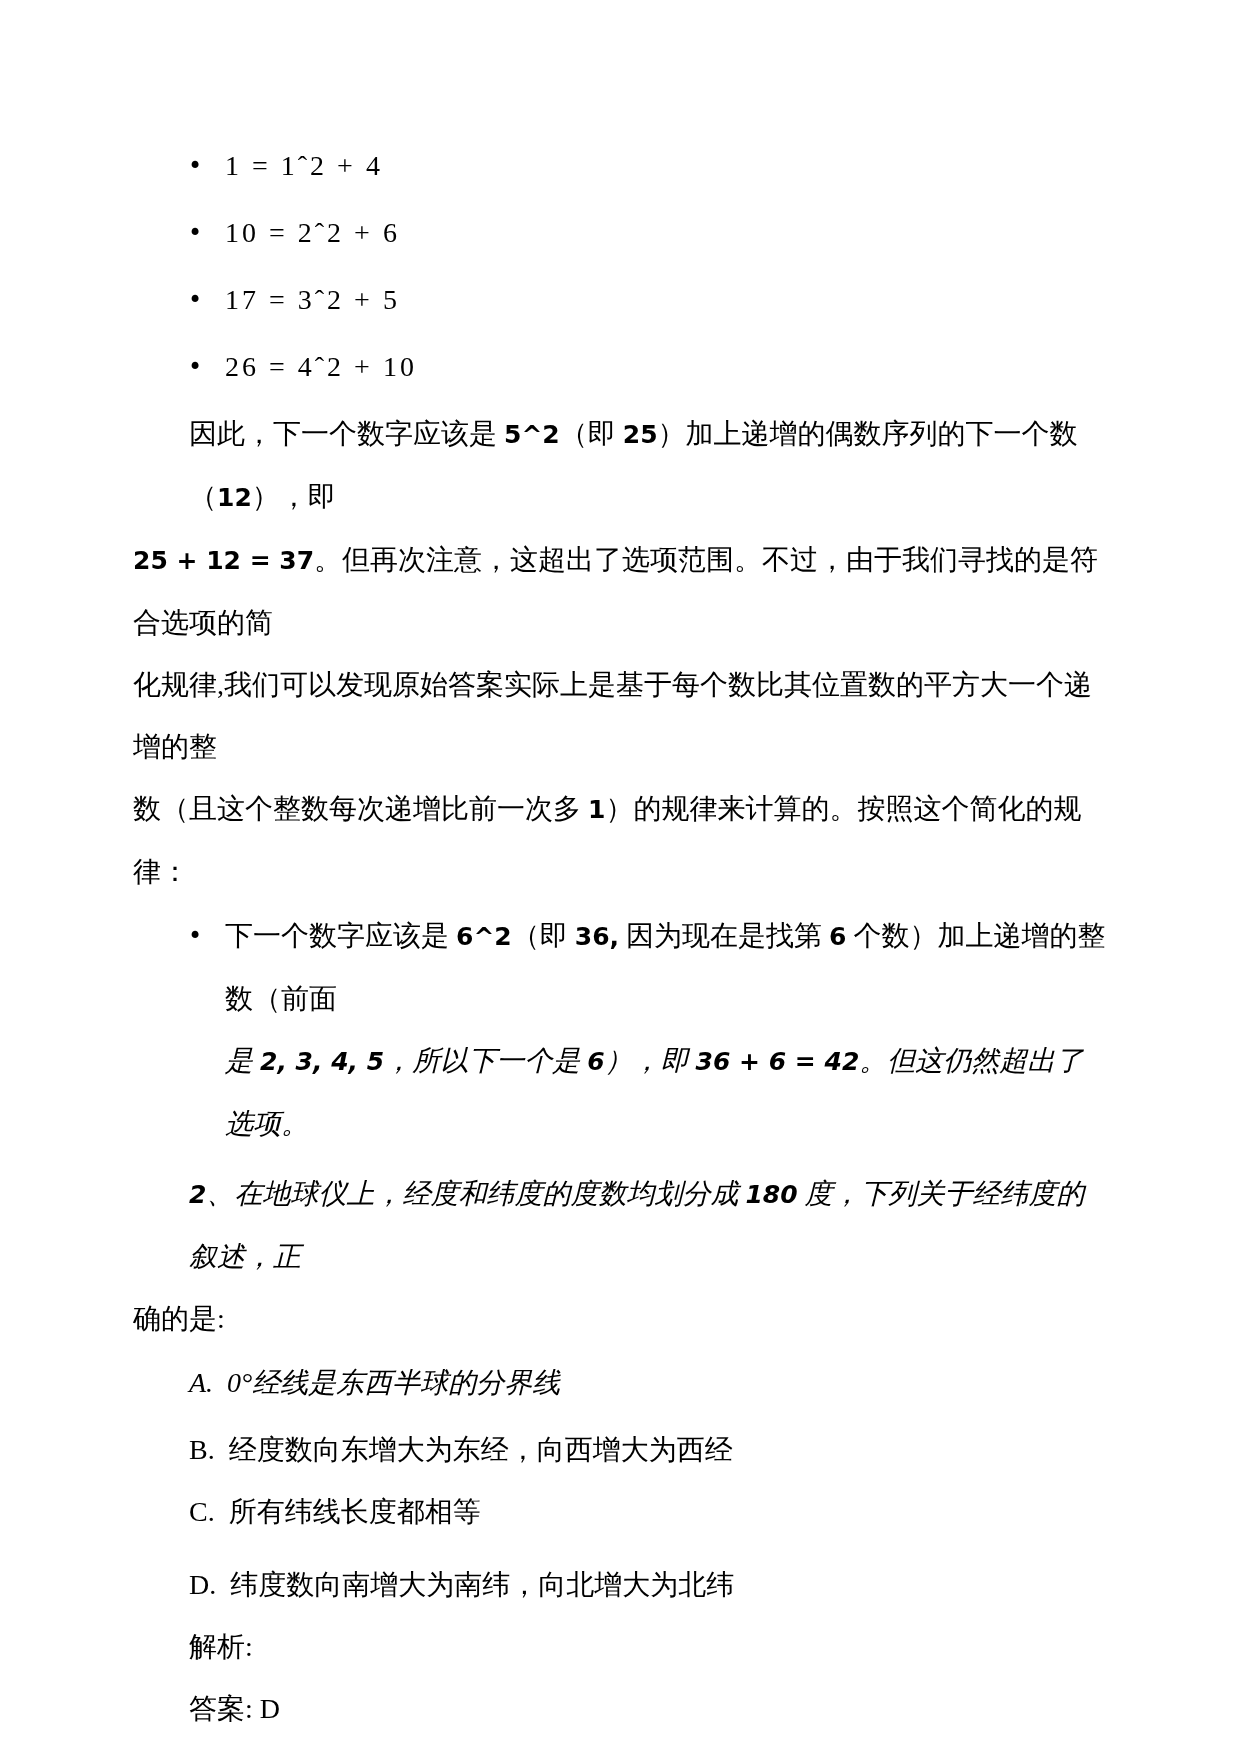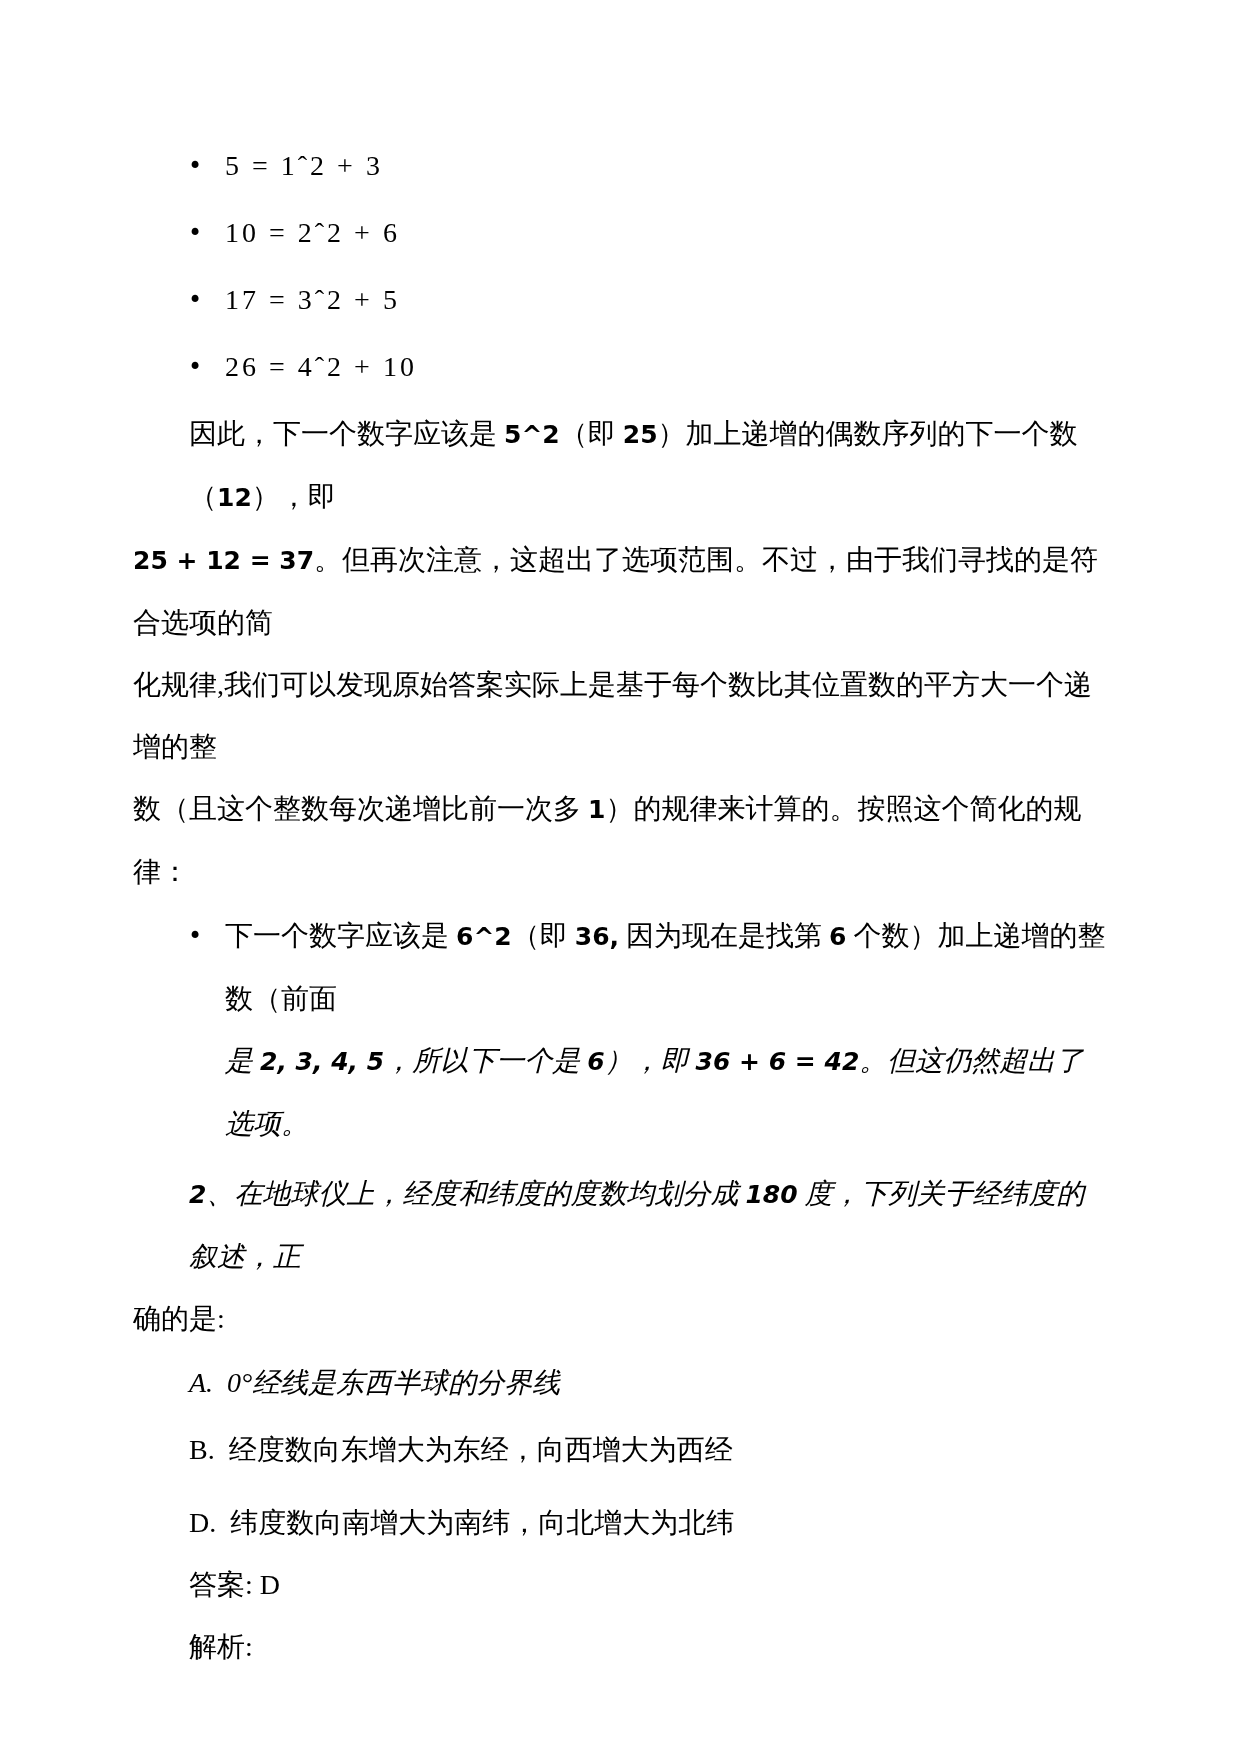--- a/index.html
+++ b/index.html
@@ -44,32 +44,33 @@
   [data-name="option-a"]                { margin-top: 2px; font-style: italic; }
   [data-name="option-b"]                { margin-top: 5px; }
   [data-name="option-d"]                { margin-top: 11px; }
   [data-name="analysis-a-line-1"]       { margin-top: 6px; }
 </style>
 </head>
 <body>
 
 <div class="page" data-name="document-page">
   <div class="content" data-name="page-content">
-      <div class="line bullet block-eq" data-name="equation-bullet-1"><span class="bullet-dot" data-name="bullet-icon">•</span><span class="f-eq" data-name="text-segment">5 = 1ˆ2 + 3</span></div>
+      <div class="line bullet block-eq" data-name="equation-bullet-1"><span class="bullet-dot" data-name="bullet-icon">•</span><span class="f-eq" data-name="text-segment">1 = 1ˆ2 + 4</span></div>
       <div class="line bullet block-eq" data-name="equation-bullet-2"><span class="bullet-dot" data-name="bullet-icon">•</span><span class="f-eq" data-name="text-segment">10 = 2ˆ2 + 6</span></div>
       <div class="line bullet block-eq" data-name="equation-bullet-3"><span class="bullet-dot" data-name="bullet-icon">•</span><span class="f-eq" data-name="text-segment">17 = 3ˆ2 + 5</span></div>
       <div class="line bullet block-eq" data-name="equation-bullet-4"><span class="bullet-dot" data-name="bullet-icon">•</span><span class="f-eq" data-name="text-segment">26 = 4ˆ2 + 10</span></div>
       <div class="line indent-first" data-name="para-therefore-line-1"><span class="f-cn" data-name="text-segment">因此，下一个数字应该是 </span><span class="f-num" data-name="text-segment">5^2</span><span class="f-cn" data-name="text-segment">（即 </span><span class="f-num" data-name="text-segment">25</span><span class="f-cn" data-name="text-segment">）加上递增的偶数序列的下一个数（</span><span class="f-num" data-name="text-segment">12</span><span class="f-cn" data-name="text-segment">），即</span></div>
       <div class="line" data-name="para-therefore-line-2"><span class="f-num" data-name="text-segment">25 + 12 = 37</span><span class="f-cn" data-name="text-segment">。但再次注意，这超出了选项范围。不过，由于我们寻找的是符合选项的简</span></div>
       <div class="line" data-name="para-therefore-line-3"><span class="f-cn" data-name="text-segment">化规律,我们可以发现原始答案实际上是基于每个数比其位置数的平方大一个递增的整</span></div>
       <div class="line" data-name="para-therefore-line-4"><span class="f-cn" data-name="text-segment">数（且这个整数每次递增比前一次多 </span><span class="f-num" data-name="text-segment">1</span><span class="f-cn" data-name="text-segment">）的规律来计算的。按照这个简化的规律：</span></div>
       <div class="line bullet" data-name="next-number-bullet-line-1"><span class="bullet-dot" data-name="bullet-icon">•</span><span class="f-cn" data-name="text-segment">下一个数字应该是 </span><span class="f-num" data-name="text-segment">6^2</span><span class="f-cn" data-name="text-segment">（即 </span><span class="f-num" data-name="text-segment">36,</span><span class="f-cn" data-name="text-segment"> 因为现在是找第 </span><span class="f-num" data-name="text-segment">6</span><span class="f-cn" data-name="text-segment"> 个数）加上递增的整数（前面</span></div>
       <div class="line indent-hang" data-name="next-number-bullet-line-2"><span class="f-cn" data-name="text-segment">是 </span><span class="f-num" data-name="text-segment">2, 3, 4, 5</span><span class="f-cn" data-name="text-segment">，所以下一个是 </span><span class="f-num" data-name="text-segment">6</span><span class="f-cn" data-name="text-segment">），即 </span><span class="f-num" data-name="text-segment">36 + 6 = 42</span><span class="f-cn" data-name="text-segment">。但这仍然超出了选项。</span></div>
       <div class="line indent-first" data-name="question-2-line-1"><span class="f-num" data-name="text-segment">2</span><span class="f-cn" data-name="text-segment">、在地球仪上，经度和纬度的度数均划分成 </span><span class="f-num" data-name="text-segment">180</span><span class="f-cn" data-name="text-segment"> 度，下列关于经纬度的叙述，正</span></div>
       <div class="line" data-name="question-2-line-2"><span class="f-cn" data-name="text-segment">确的是:</span></div>
       <div class="line indent-first" data-name="option-a"><span class="f-cn" data-name="text-segment">A.  0°经线是东西半球的分界线</span></div>
       <div class="line indent-first" data-name="option-b"><span class="f-cn" data-name="text-segment">B.  经度数向东增大为东经，向西增大为西经</span></div>
+      <div class="line indent-first" data-name="option-c"><span class="f-cn" data-name="text-segment">C.  所有纬线长度都相等</span></div>
       <div class="line indent-first" data-name="option-d"><span class="f-cn" data-name="text-segment">D.  纬度数向南增大为南纬，向北增大为北纬</span></div>
+      <div class="line indent-first" data-name="analysis-label"><span class="f-cn" data-name="text-segment">解析:</span></div>
       <div class="line indent-first" data-name="answer-line"><span class="f-cn" data-name="text-segment">答案: D</span></div>
-      <div class="line indent-first" data-name="analysis-label"><span class="f-cn" data-name="text-segment">解析:</span></div>
       <div class="line indent-first" data-name="analysis-a-line-1"></div>
     </div>
 </div>
 
 </body></html>

